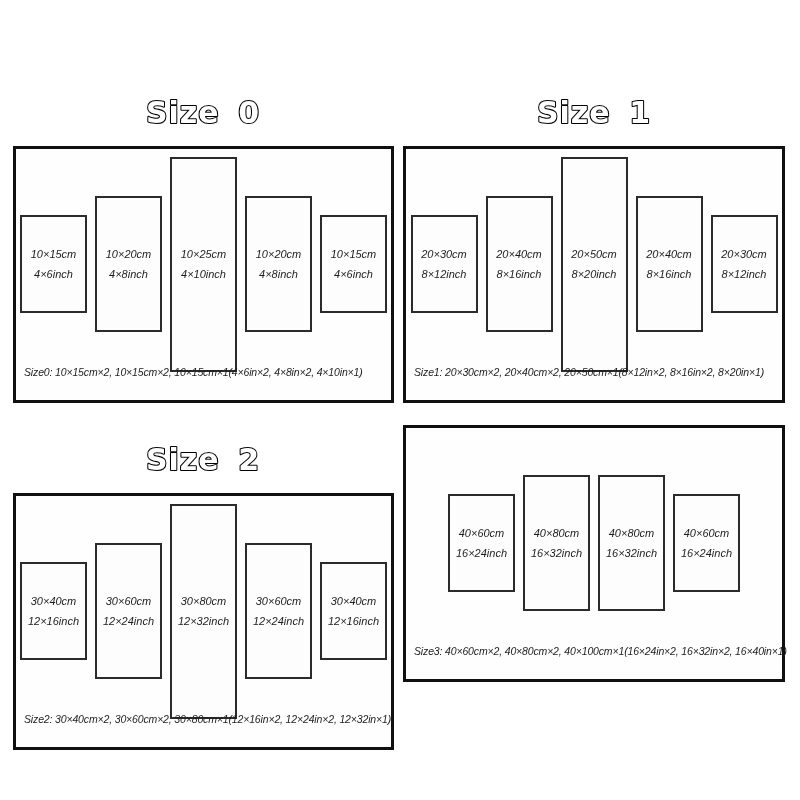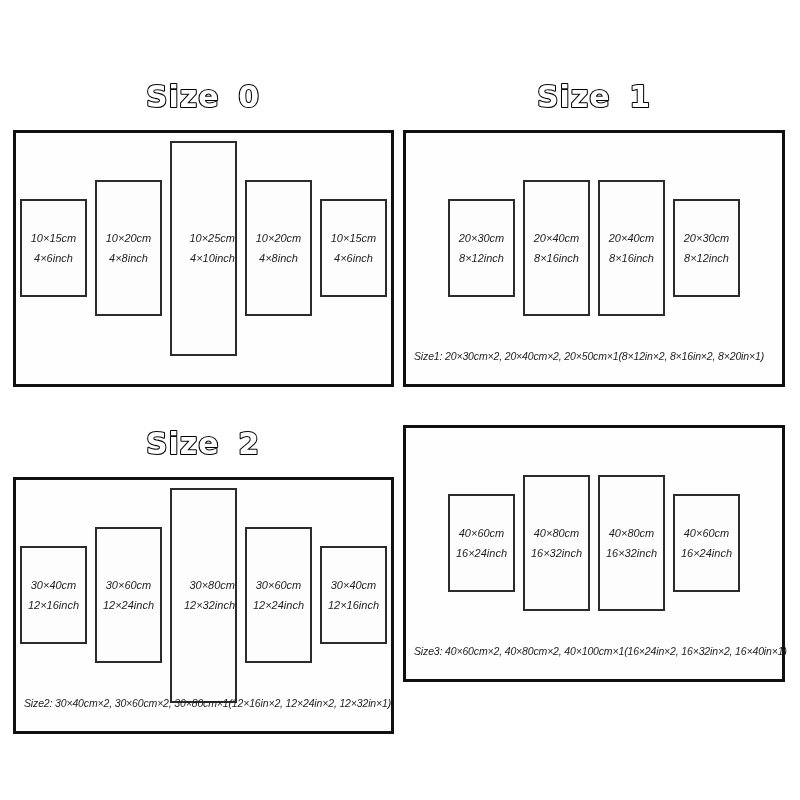--- a/index.html
+++ b/index.html
@@ -6,39 +6,39 @@
   html,body { width:800px; height:800px; background:#ffffff;
               font-family:"Liberation Sans",sans-serif; }
   .stage { position:relative; width:800px; height:800px; background:#ffffff; overflow:hidden; }
 
   .quad { position:absolute; }
   .q-tl { left:13px;  top:78px;  width:381px; }
   .q-tr { left:403px; top:78px;  width:382px; }
   .q-bl { left:13px;  top:425px; width:381px; }
   .q-br { left:403px; top:425px; width:382px; }
 
-  .size-title { height:36px; margin-bottom:16px; text-align:center; }
+  .size-title { height:36px; margin-bottom:16px; text-align:center;margin-top:16px; }
   .size-title svg { display:block; margin:0 auto; }
   .bubble {
     font-family:"DejaVu Sans",sans-serif;
     font-size:30px; font-weight:bold;
     fill:#ffffff; stroke:#000000; stroke-width:2.1px;
     paint-order:stroke; stroke-linejoin:round;
     letter-spacing:1px; word-spacing:7px;
   }
 
   .layout-box { height:257px; border:3px solid #101010; background:#fefefe; }
   .panel-row { margin-top:15px; height:200px; display:flex;
                align-items:center; justify-content:center; gap:8px; }
   .panel { width:67px; border:2px solid #2b2b2b; background:#fdfdfd;
            display:flex; flex-direction:column; align-items:center;
            justify-content:center; gap:7px; }
   .p-s { height:98px; }
   .p-m { height:136px; }
-  .p-l { height:215px;align-items:flex-end; }
+  .p-l { height:215px; }
   .cm, .inch { font-style:italic; font-size:11px; line-height:13px;
                color:#1d1d1d; white-space:nowrap; }
   .summary { margin-top:2px; padding-left:8px; font-style:italic;
              font-size:10.5px; letter-spacing:-0.15px; color:#1d1d1d;
              white-space:nowrap; }
 </style>
 </head>
 <body>
 
 <div class="stage">
@@ -65,38 +65,43 @@
         </div>
         <div class="panel p-m">
           <div class="cm">10×20cm</div>
           <div class="inch">4×8inch</div>
         </div>
         <div class="panel p-s">
           <div class="cm">10×15cm</div>
           <div class="inch">4×6inch</div>
         </div>
       </div>
+      <div class="summary">Size0: 10×15cm×2, 10×15cm×2, 10×15cm×1(4×6in×2, 4×8in×2, 4×10in×1)</div>
     </div>
   </section>
 
   <section class="quad q-tr">
     <div class="size-title">
       <svg width="382" height="36" viewBox="0 0 382 36">
         <text class="bubble" x="191" y="29" text-anchor="middle">Size 1</text>
       </svg>
     </div>
     <div class="layout-box">
       <div class="panel-row">
         <div class="panel p-s">
           <div class="cm">20×30cm</div>
           <div class="inch">8×12inch</div>
         </div>
         <div class="panel p-m">
           <div class="cm">20×40cm</div>
           <div class="inch">8×16inch</div>
+        </div>
+        <div class="panel p-l">
+          <div class="cm">20×50cm</div>
+          <div class="inch">8×20inch</div>
         </div>
         <div class="panel p-m">
           <div class="cm">20×40cm</div>
           <div class="inch">8×16inch</div>
         </div>
         <div class="panel p-s">
           <div class="cm">20×30cm</div>
           <div class="inch">8×12inch</div>
         </div>
       </div>

